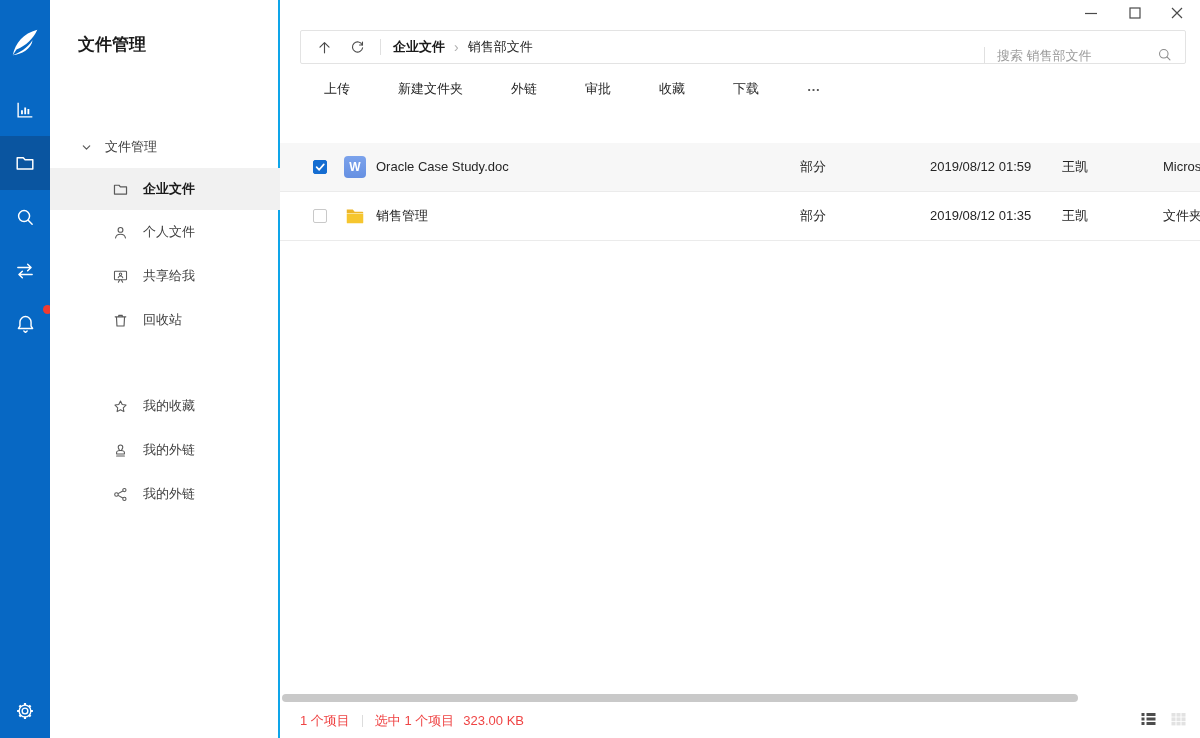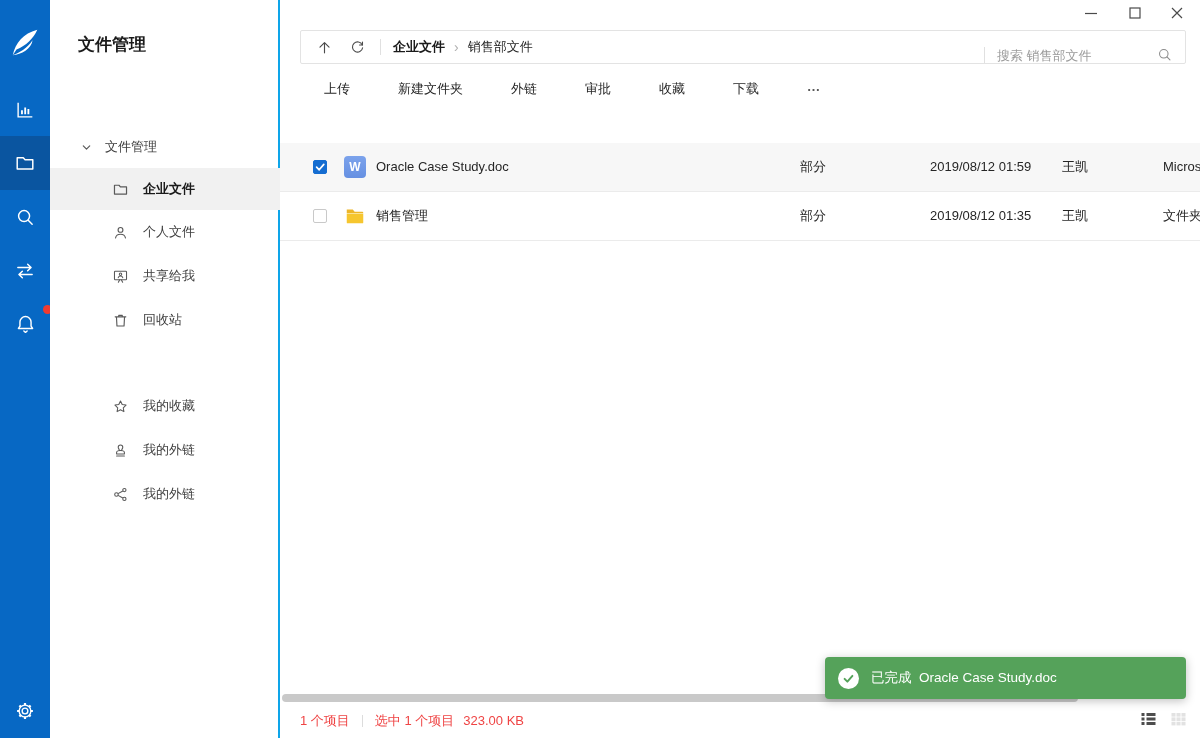--- a/index.html
+++ b/index.html
@@ -314,31 +314,20 @@
     </span>
     <span class="cell name-cell">销售管理</span>
     <span class="cell c-perm">部分</span>
     <span class="cell c-date">2019/08/12 01:35</span>
     <span class="cell c-user">王凯</span>
     <span class="cell c-type">文件夹</span>
   </div>
 
   <div class="hscroll"></div>
 
-  <div class="toast">
-    <span class="toast-circle">
-      <svg width="13" height="13" viewBox="0 0 14 14" fill="none">
-          <path d="M2.8 7.4l3 3 5.4-6.2" stroke="#55a25a" stroke-width="2.1" stroke-linecap="round" stroke-linejoin="round"></path>
-        </svg>
-    </span>
-    <span class="toast-text">
-      <span>已完成</span>&nbsp;
-      <span>Oracle Case Study.doc</span>
-    </span>
-  </div>
 
   <div class="statusbar">
     <span style="margin-left:20px">1 个项目</span>
     <span class="sdiv"></span>
     <span>选中 1 个项目</span>
     <span style="margin-left:9px">323.00 KB</span>
   </div>
   <div class="view-toggles" style="left:1140px">
     <span>
       <svg width="17" height="16" viewBox="0 0 16 16" fill="#4d4d4d">

